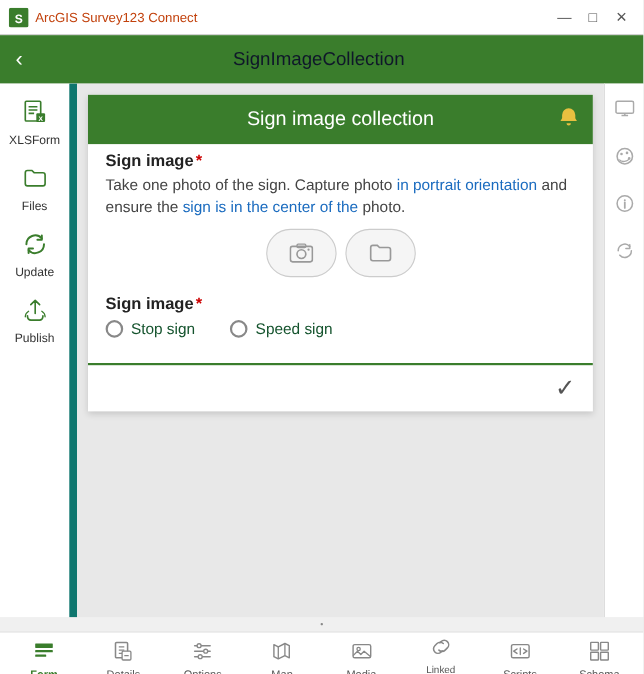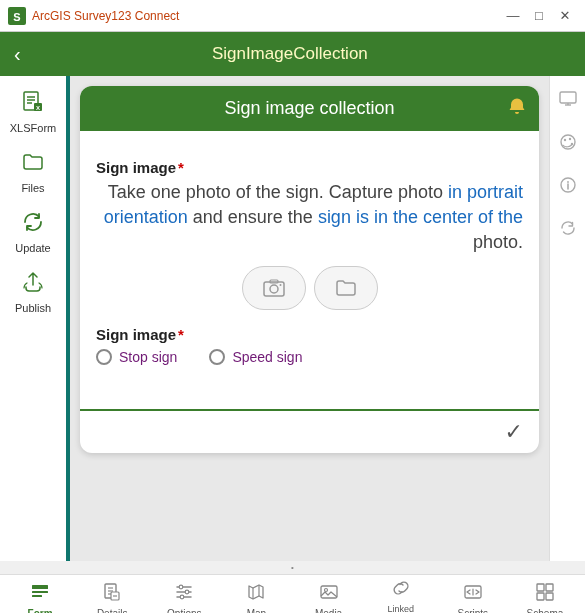--- a/index.html
+++ b/index.html
@@ -61,39 +61,39 @@
       padding: 0 10px;
       gap: 10px;
     }
     .header-back {
       color: white;
       font-size: 20px;
       cursor: pointer;
       padding: 4px;
     }
     .header-title {
-      color: #fef9c3;
+      color: #0f172a;
       font-size: 17px;
       font-weight: 500;
       flex: 1;
       text-align: center;
       margin-right: 30px;
     }
 
     
     .main-layout {
       display: flex;
       height: calc(613px - 32px - 44px - 52px);
     }
 
     
     .left-sidebar {
       width: 70px;
       background: #fff;
-      border-right: 4px solid #0f766e;
+      border-right: 7px solid #0f766e;
       display: flex;
       flex-direction: column;
       align-items: center;
       padding-top: 8px;
       gap: 4px;
     }
     .sidebar-item {
       display: flex;
       flex-direction: column;
       align-items: center;
@@ -135,21 +135,21 @@
     .right-sidebar-icon {
       font-size: 18px;
       color: #888;
       cursor: pointer;
       padding: 4px;
     }
 
     
     .form-card {
       background: #fff;
-      border-radius: 12px;
+      border-radius: 0;
       overflow: hidden;
       box-shadow: 0 2px 6px rgba(0,0,0,0.15);
     }
     .form-card-header {
       background: #3a7d2c;
       color: white;
       text-align: center;
       padding: 12px 16px;
       font-size: 18px;
       font-weight: 500;
@@ -161,42 +161,41 @@
     .form-card-header-icon {
       position: absolute;
       right: 12px;
       top: 50%;
       transform: translateY(-50%);
       font-size: 18px;
       color: #f0d060;
     }
 
     .form-body {
-      padding: 28px 16px;
+      padding: 7px 16px;
     }
 
     .question-block {
       margin-bottom: 16px;
     }
     .question-label {
       font-size: 15px;
       font-weight: 600;
       color: #222;
       margin-bottom: 4px;
     }
     .required-star {
       color: #cc0000;
       margin-left: 2px;
     }
     .question-hint {
-      font-size: 18px;
+      font-size: 14px;
       color: #444;
       margin-bottom: 10px;
       line-height: 1.4;
-      text-align: right;
     }
     .question-hint span.link {
       color: #1a6bbf;
     }
 
     
     .photo-buttons {
       display: flex;
       justify-content: center;
       gap: 8px;
@@ -229,21 +228,21 @@
     }
     .radio-circle {
       width: 16px;
       height: 16px;
       border: 2px solid #888;
       border-radius: 50%;
       flex-shrink: 0;
     }
     .radio-label {
       font-size: 14px;
-      color: #701a75;
+      color: #14532d;
     }
 
     
     .form-footer {
       border-top: 2px solid #3a7d2c;
       padding: 8px 16px;
       display: flex;
       justify-content: flex-end;
       align-items: center;
     }

